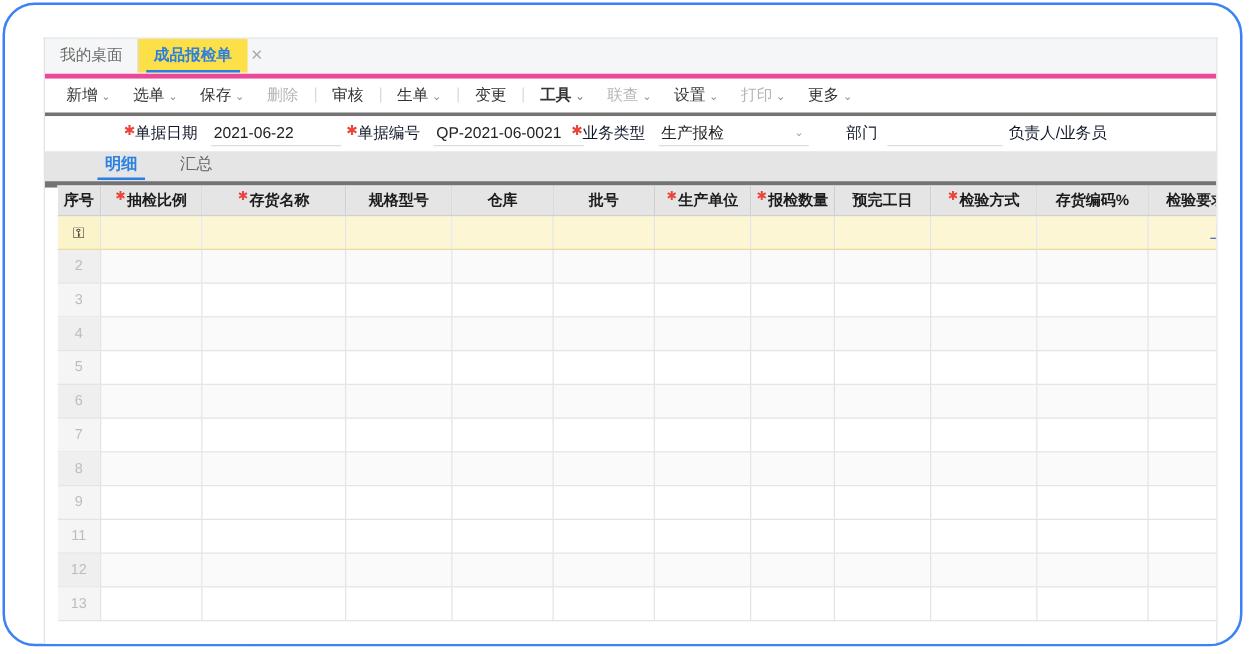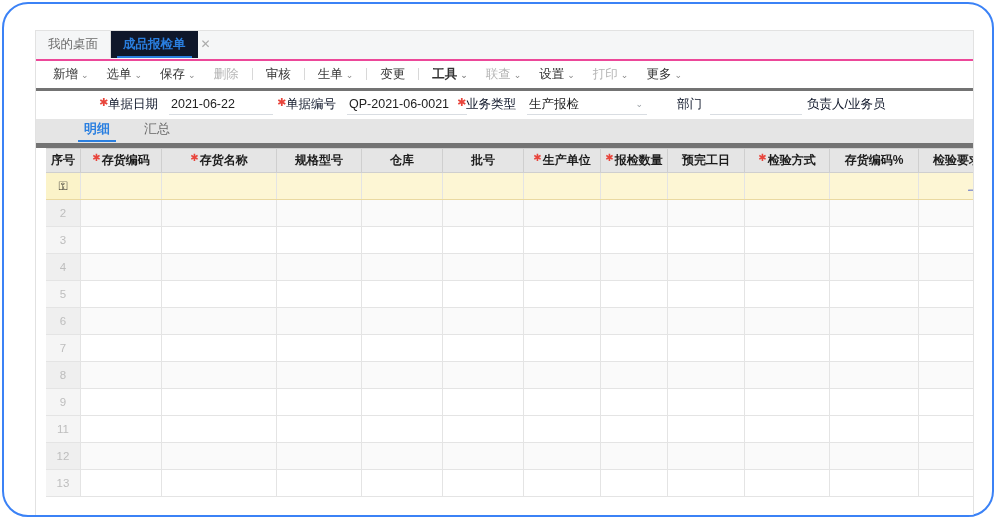--- a/index.html
+++ b/index.html
@@ -27,29 +27,29 @@
     background:#ffffff;
     border:1px solid #e2e2e2;
     border-bottom:none;
     box-sizing:border-box;
     overflow:hidden;
   }
 
   
   .tabstrip{
     position:relative;height:28px;background:#f5f6f7;
-    border-bottom:2px solid #ec4899;
+    border-bottom:4px solid #ec4899;
   }
   .wtab{
     float:left;height:27px;line-height:27px;
     padding:0 12px;font-size:12.5px;color:#6b6b6b;
     cursor:pointer;position:relative;
   }
   .wtab.sep{border-left:1px solid #dcdcdc;}
-  .wtab.active{color:#2a7fe0;font-weight:bold;background:#0f172a;}
+  .wtab.active{color:#2a7fe0;font-weight:bold;background:#fde047;}
   .wtab.active:after{
     content:"";position:absolute;left:6px;right:6px;bottom:0;height:2px;
     background:#2a7fe0;
   }
   .tabclose{
     float:left;height:27px;line-height:26px;width:16px;text-align:center;
     font-size:12px;color:#aaa;cursor:pointer;
   }
 
   
@@ -184,21 +184,21 @@
       </div><div class="stab">
         <span>汇总</span>
       </div>
     </div>
 
     <div class="gridwrap">
       <table class="grid" id="grid" style="width: 926px;">
         <thead>
             <tr id="gridhead">
               <th style="width: 30px;"><span>序号</span></th>
-              <th style="width: 76px;"><span class="rq">✱</span><span>存货编码</span></th>
+              <th style="width: 76px;"><span class="rq">✱</span><span>抽检比例</span></th>
               <th style="width: 110px;"><span class="rq">✱</span><span>存货名称</span></th>
               <th style="width: 80px;"><span>规格型号</span></th>
               <th style="width: 76px;"><span>仓库</span></th>
               <th style="width: 76px;"><span>批号</span></th>
               <th style="width: 72px;"><span class="rq">✱</span><span>生产单位</span></th>
               <th style="width: 62px;"><span class="rq">✱</span><span>报检数量</span></th>
               <th style="width: 72px;"><span>预完工日</span></th>
               <th style="width: 80px;"><span class="rq">✱</span><span>检验方式</span></th>
               <th style="width: 84px;"><span>存货编码%</span></th>
               <th style="width: 72px;"><span>检验要求</span></th>

